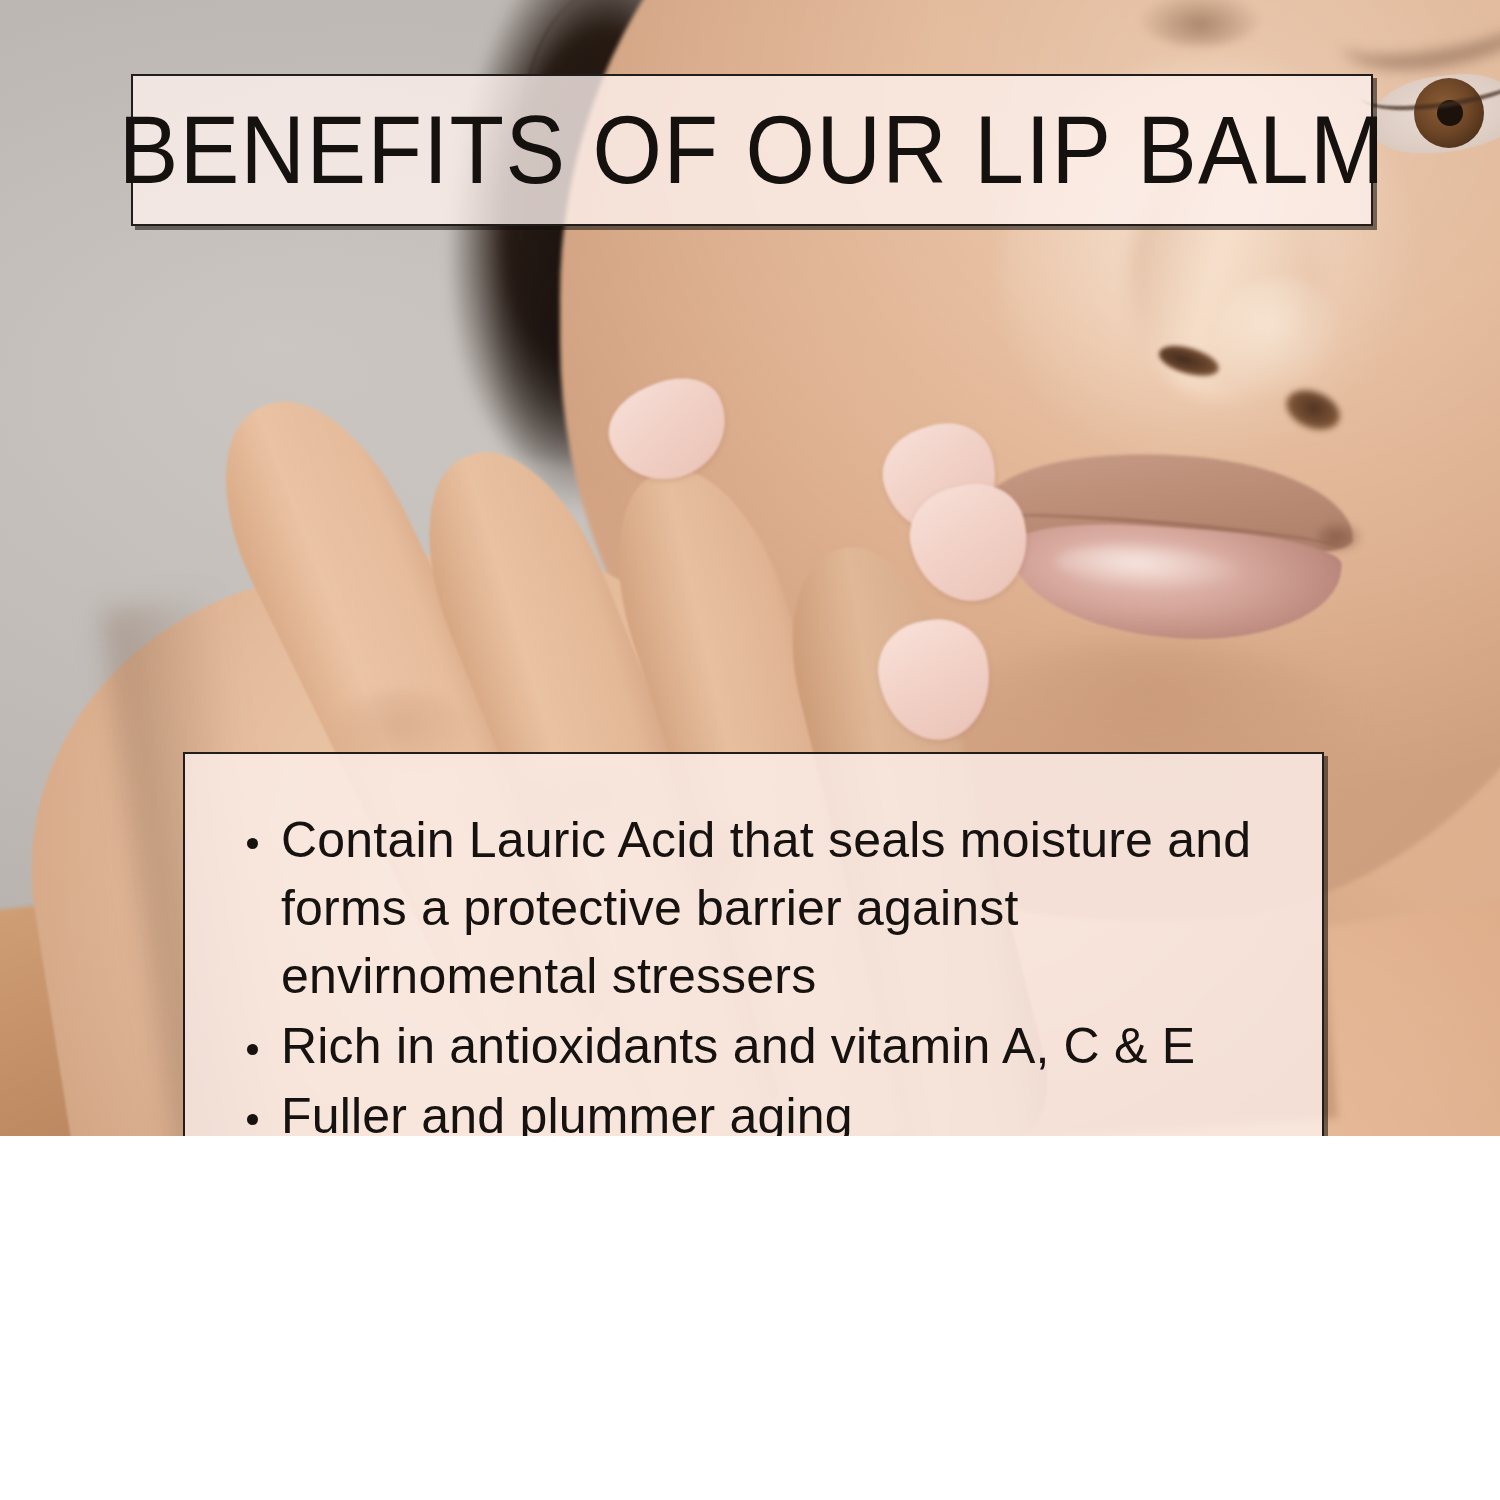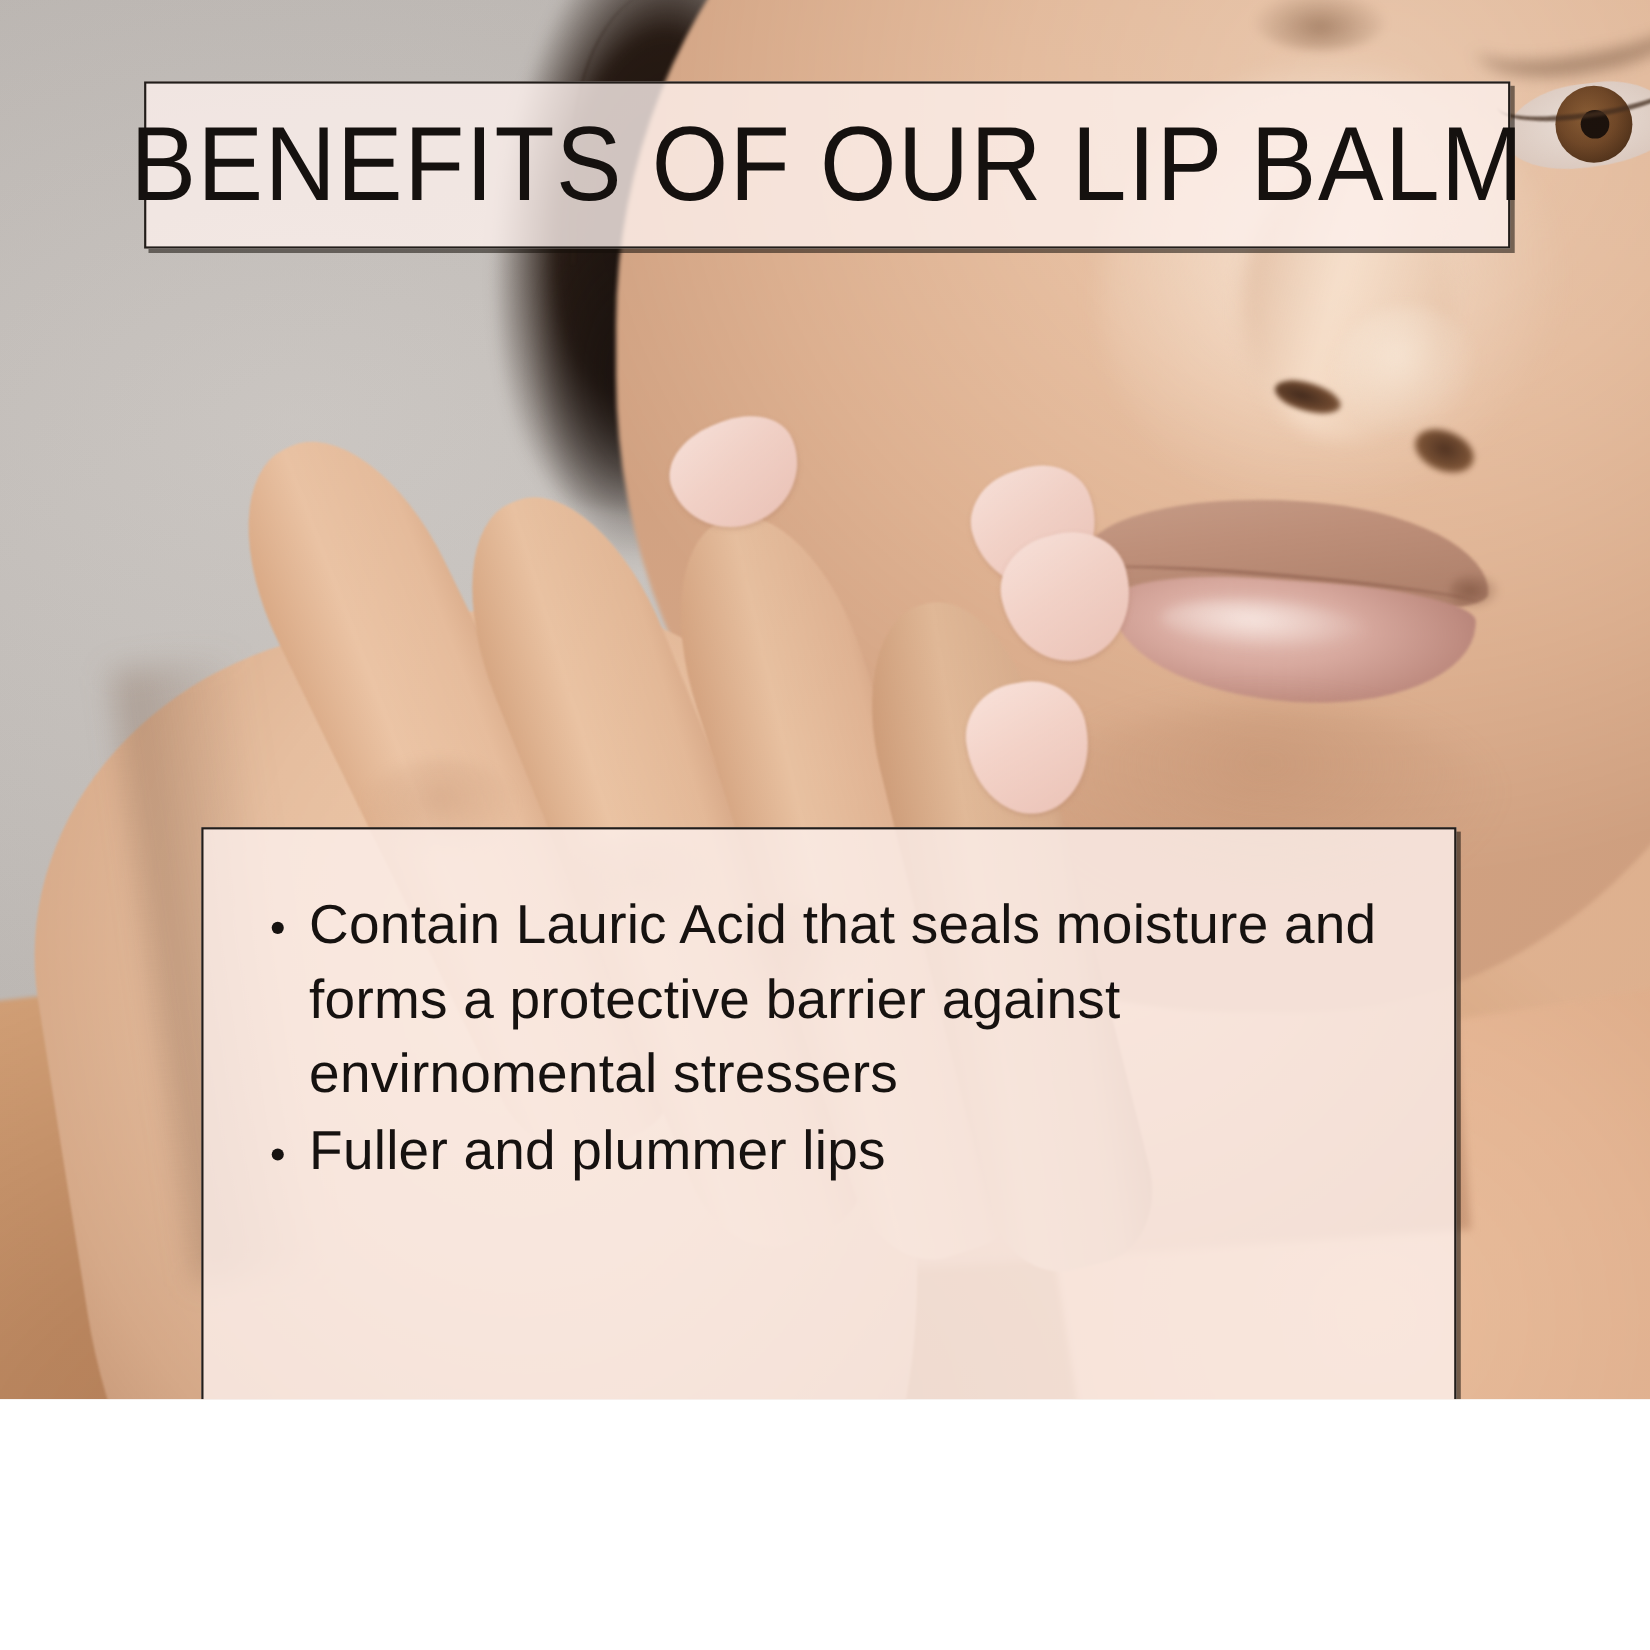--- a/index.html
+++ b/index.html
@@ -8,21 +8,21 @@
     padding: 0;
     background: #ffffff;
   }
   body {
     font-family: "Liberation Sans", sans-serif;
   }
 
   #poster {
     position: relative;
     width: 1500px;
-    height: 1272px;
+    height: 1136px;
     overflow: hidden;
     background: #c2bfbd;
   }
 
   
   .photo {
     position: absolute;
     inset: 0;
     overflow: hidden;
   }
@@ -505,17 +505,18 @@
     <div class="grade"></div>
   </div>
 
   <div id="title-panel" class="panel">
     <div id="title-text">BENEFITS OF OUR LIP BALM</div>
   </div>
 
   <div id="benefits-panel" class="panel">
     <ul class="benefits-list">
       <li>Contain Lauric Acid that seals moisture and forms a protective barrier against envirnomental stressers</li>
-      <li>Fuller and plummer lips</li>
+      <li>Rich in antioxidants and vitamin A, C &amp; E</li>
+      <li>Fuller and plummer aging</li>
     </ul>
   </div>
 
 </div>
 
 </body></html>

